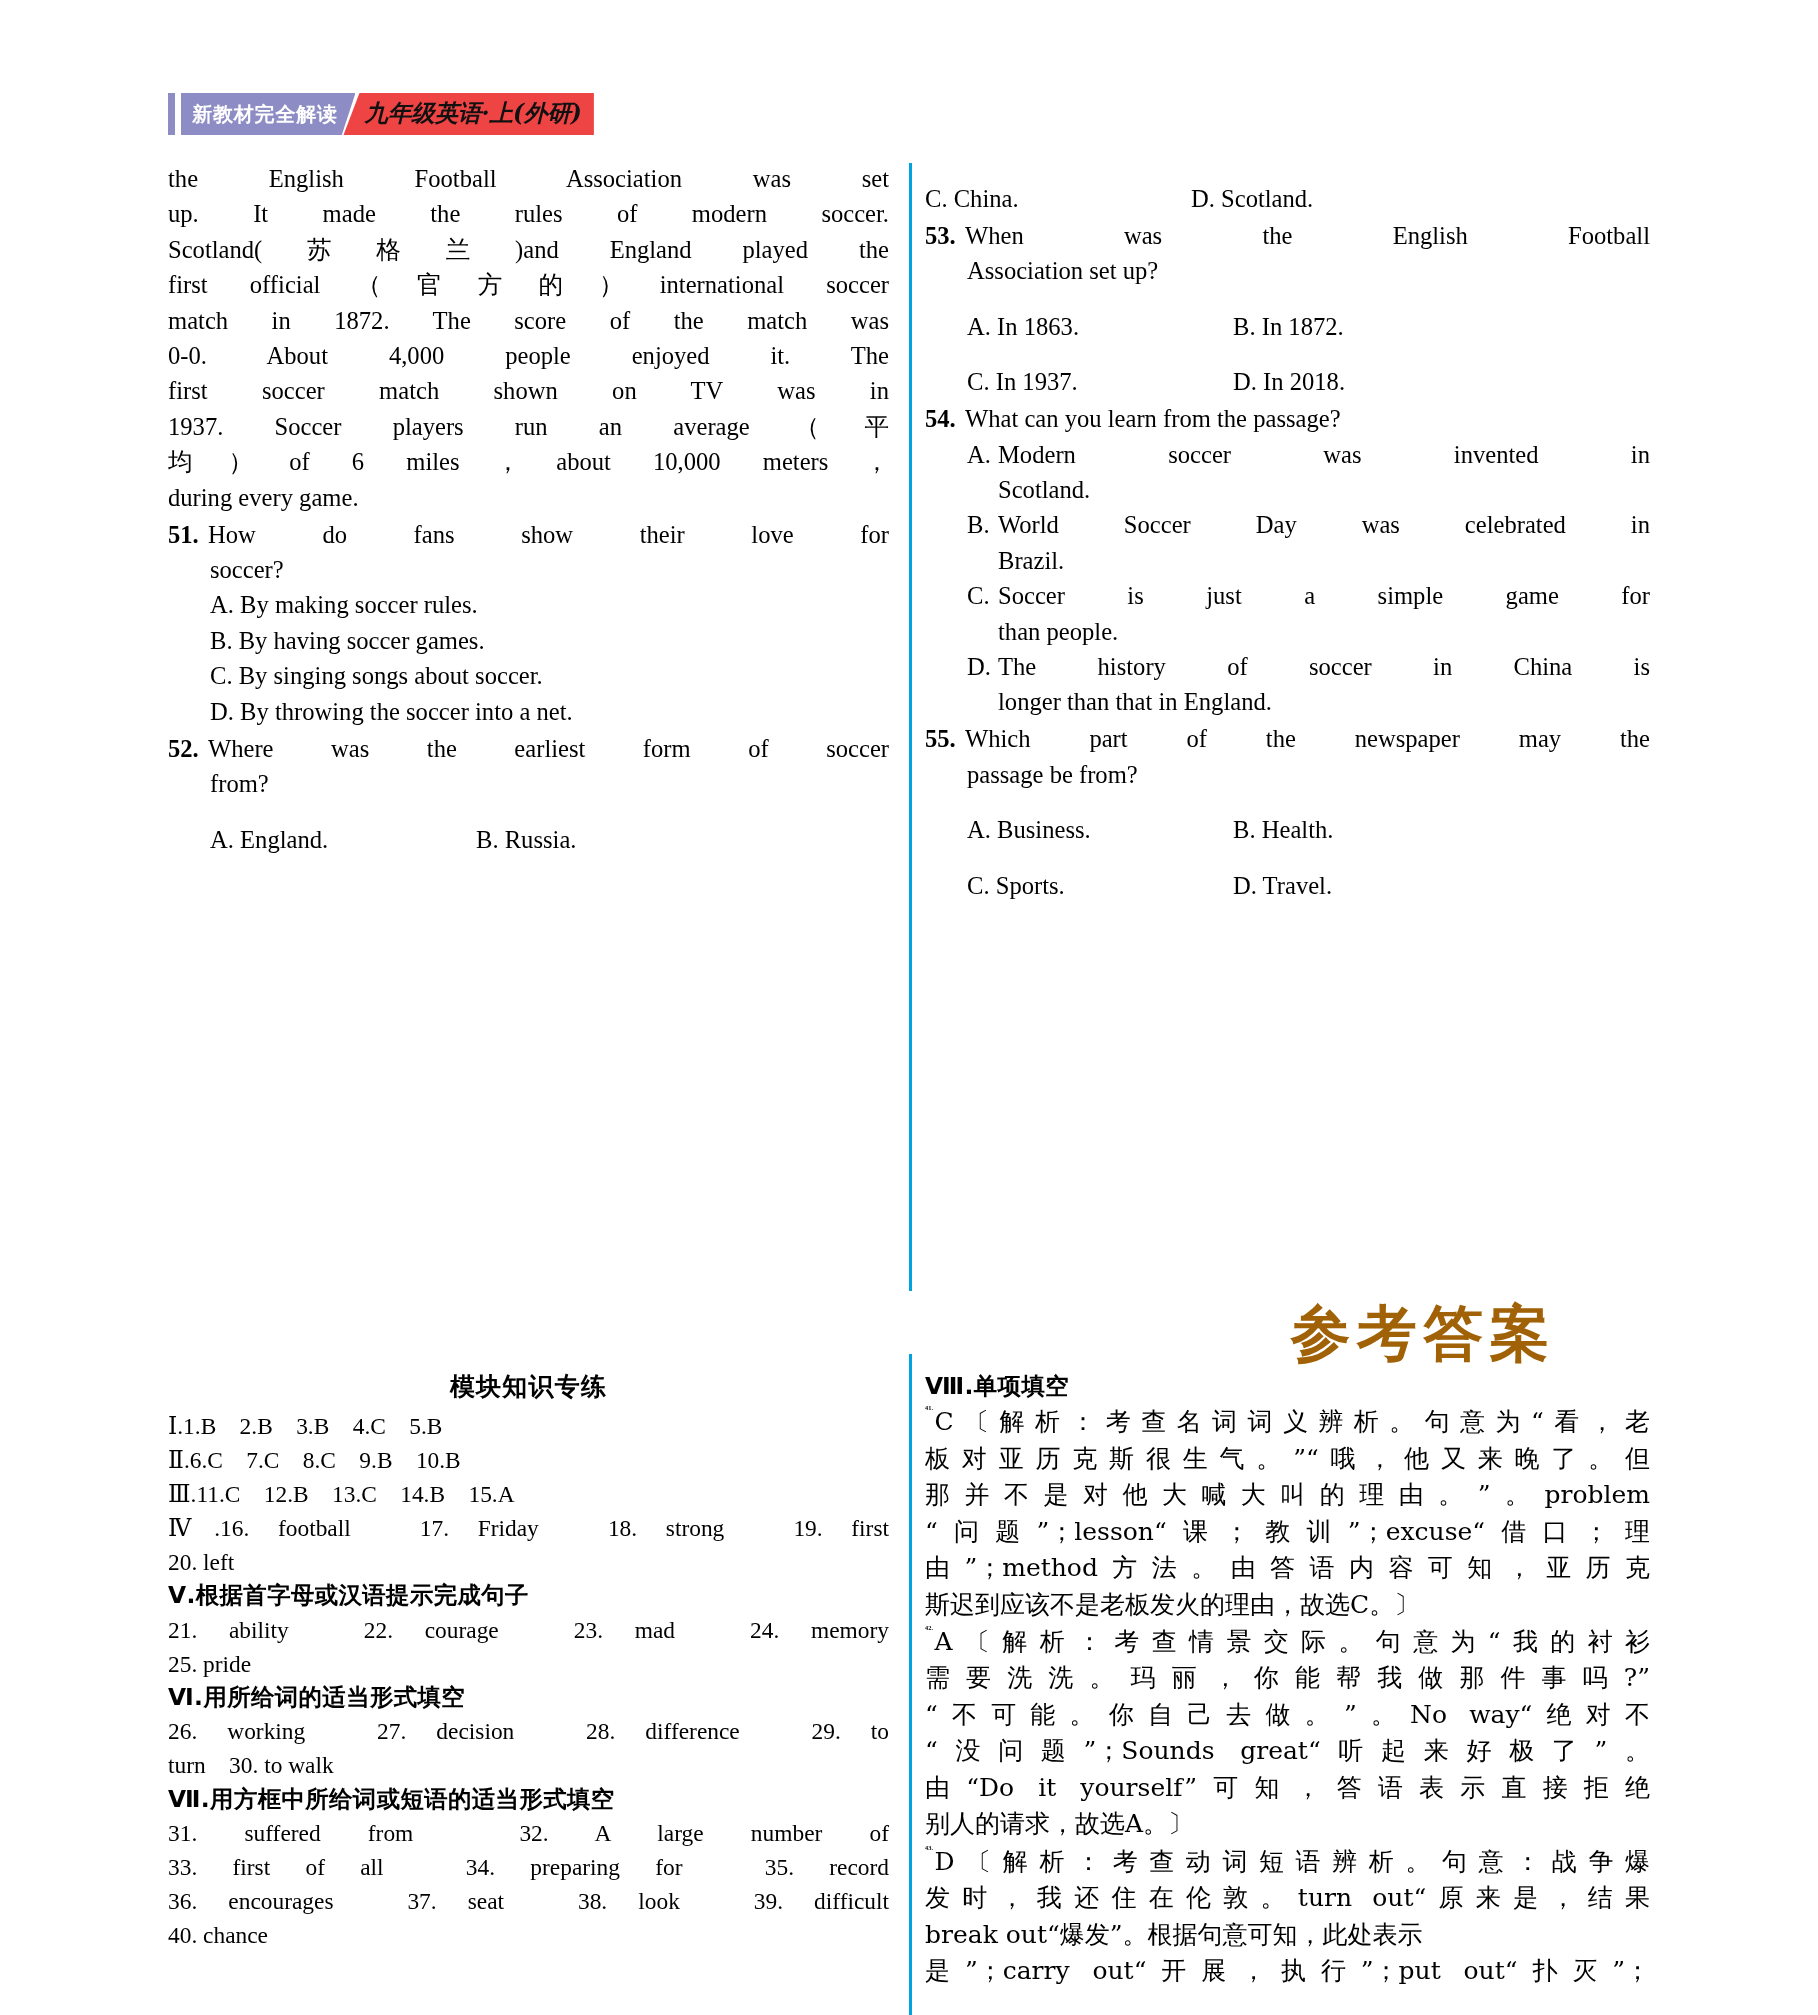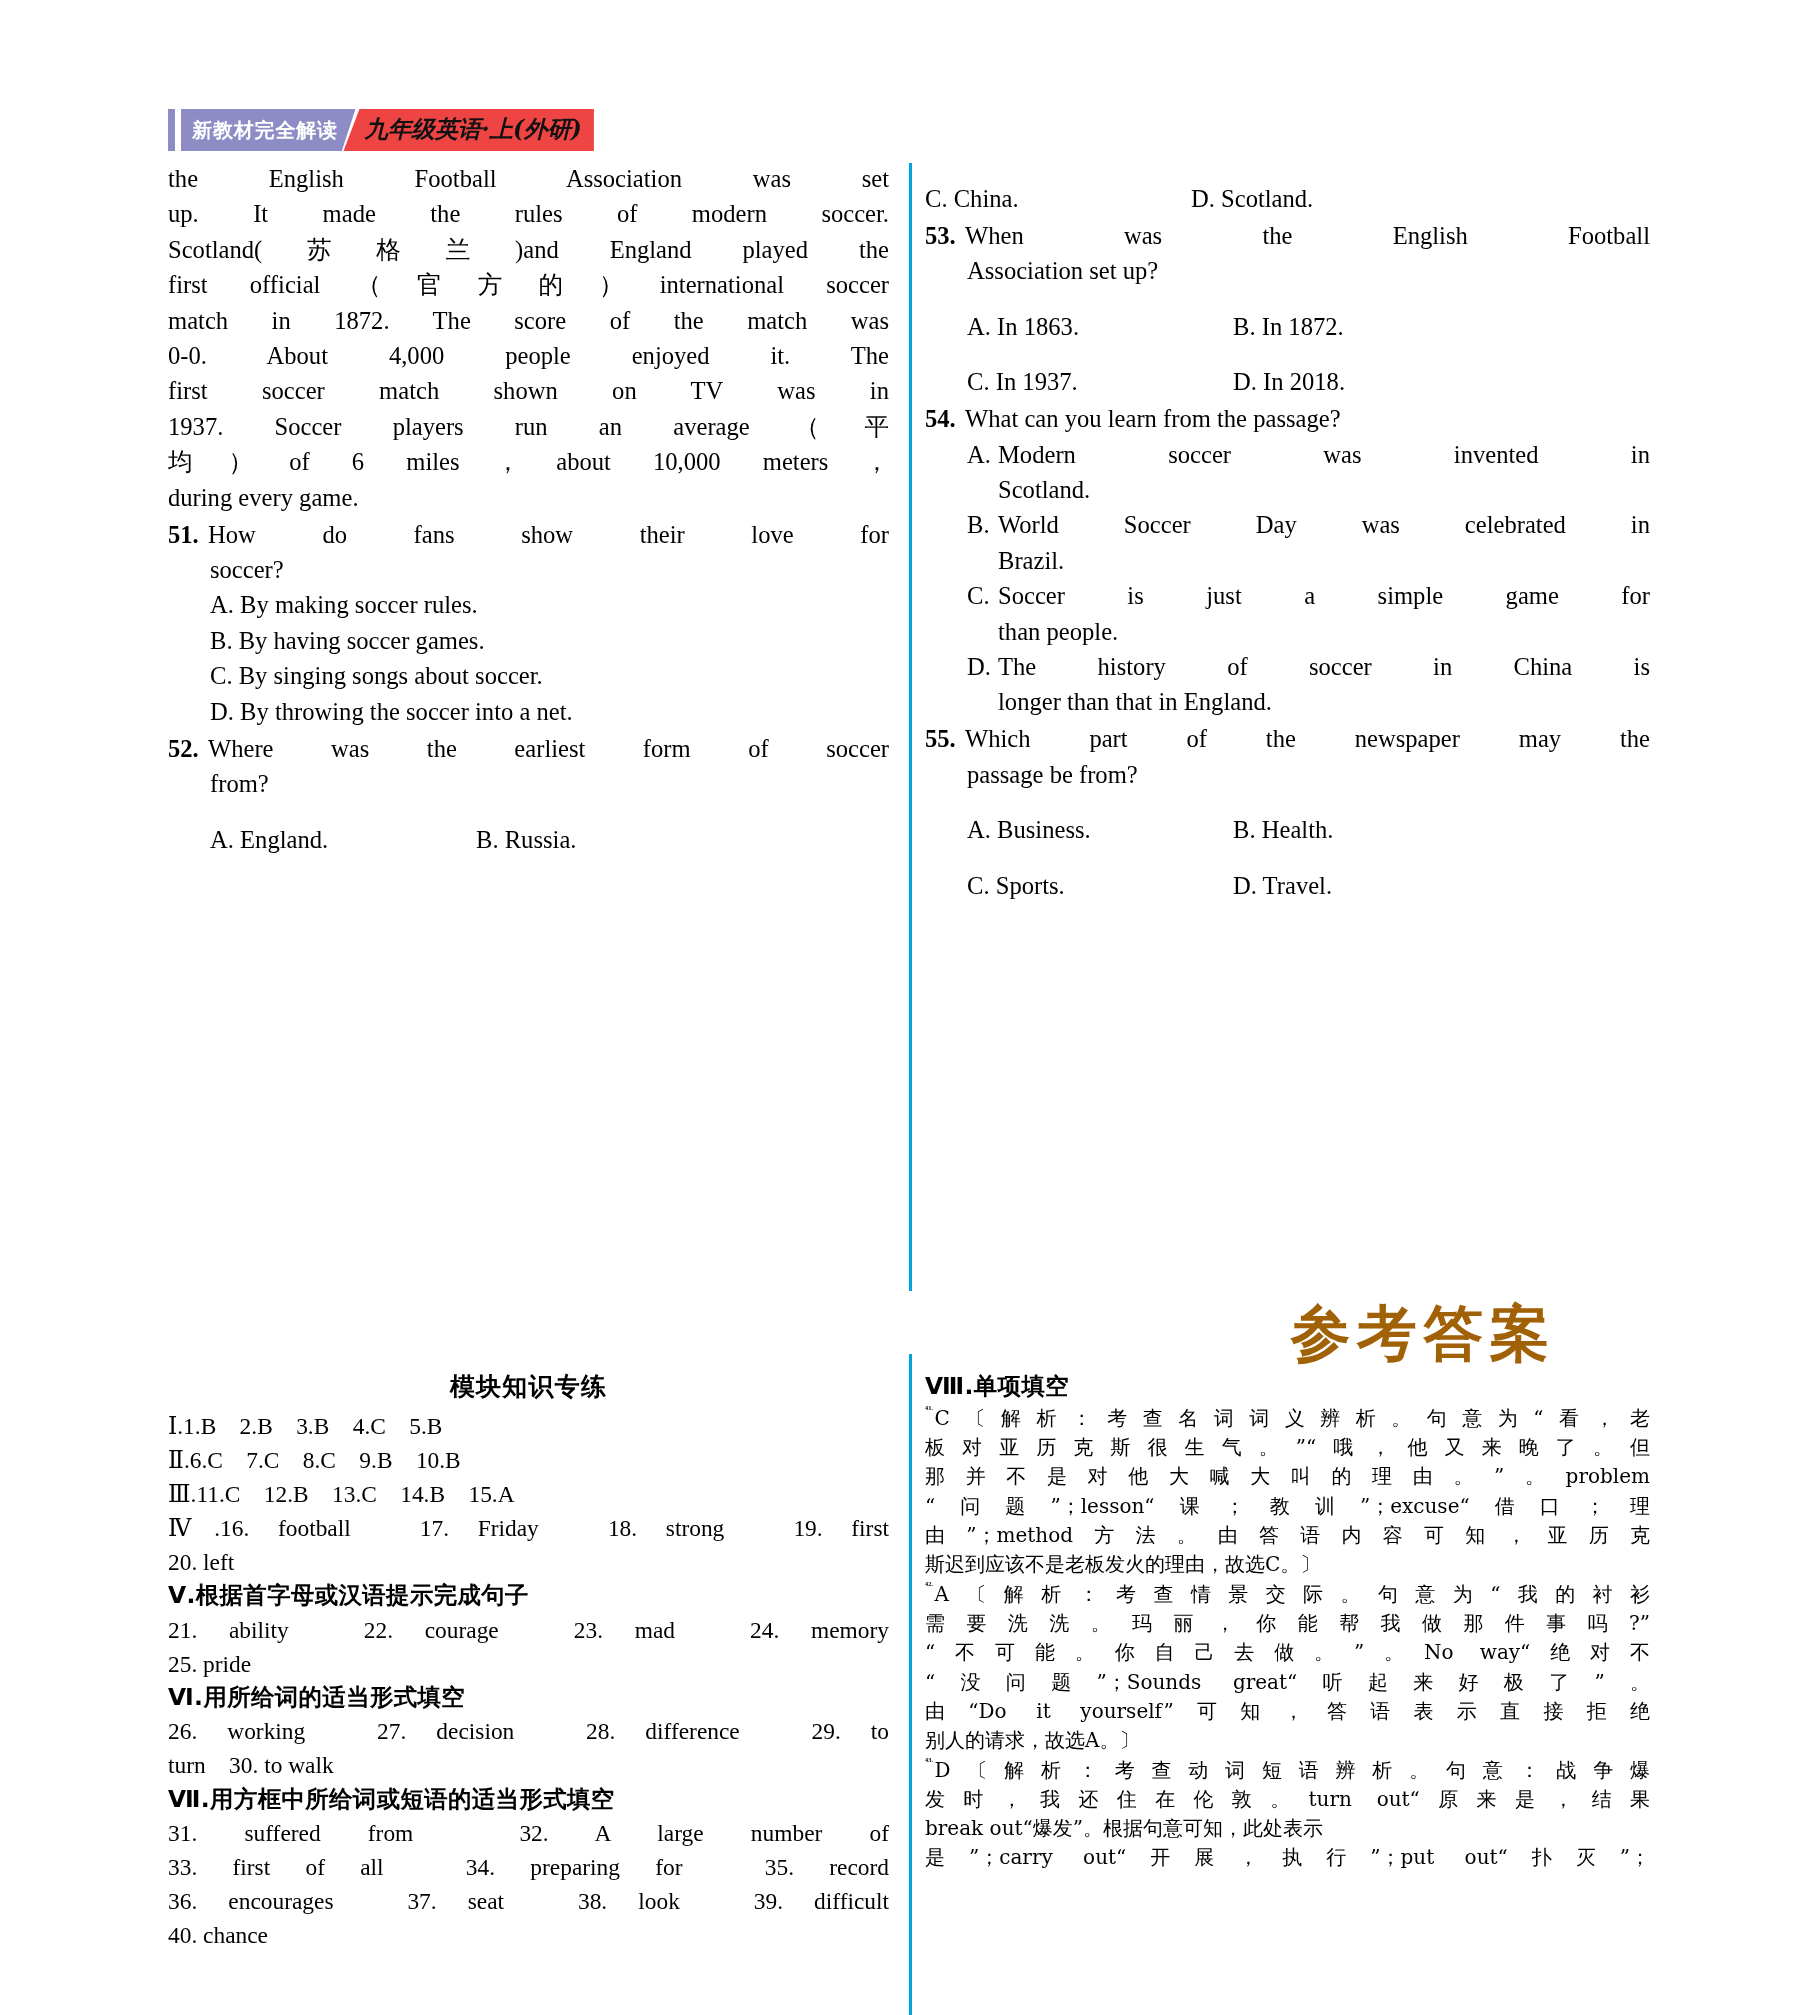--- a/index.html
+++ b/index.html
@@ -6,21 +6,21 @@
   body {
     width:1818px; height:2532px;
     font-family:"Liberation Serif","DejaVu Serif",serif;
     color:#000;
     position:relative;
     overflow:hidden;
   }
 
   
   .header {
-    position:absolute; left:0; top:109px; width:1730px; height:45px;
+    position:absolute; left:0; top:93px; width:1730px; height:45px;
   }
   .hdr-inner { position:absolute; left:168px; top:0; display:flex; align-items:stretch; height:42px; }
   .hdr-bar {
     width:7.3px; background:#8d8cc4; margin-right:5.6px;
   }
   .hdr-purple {
     background:#8d8cc4; color:#ffffff;
     font-family:"DejaVu Sans","Liberation Sans",sans-serif;
     font-weight:bold; font-size:20px; letter-spacing:0.8px;
     padding:5.6px 17.7px 5.6px 11.3px; line-height:1;
@@ -92,21 +92,21 @@
   .sec-head {
     font-family:"DejaVu Sans","Liberation Sans",sans-serif;
     font-weight:bold; font-size:23.4px; line-height:1.42; letter-spacing:0.4px;
   }
   .ans-line {
     font-size:23.4px; line-height:1.46; text-align:justify; text-align-last:justify;
   }
   .ans-line.short { text-align-last:left; }
 
   .exp {
-    font-size:20px; line-height:1.46; text-align:justify; text-align-last:justify;
+    font-size:25px; line-height:1.46; text-align:justify; text-align-last:justify;
     font-family:"DejaVu Serif","Liberation Serif",serif;
   }
   .exp.short { text-align-last:left; }
   .exp-wrap { display:flex; margin-top:0.8px; }
   .exp-wrap .exp-num { flex:0 0 auto; font-weight:bold; padding-right:1.6px; }
   .exp-wrap .exp-body { flex:1 1 auto; }
 </style>
 </head>
 <body>
 

